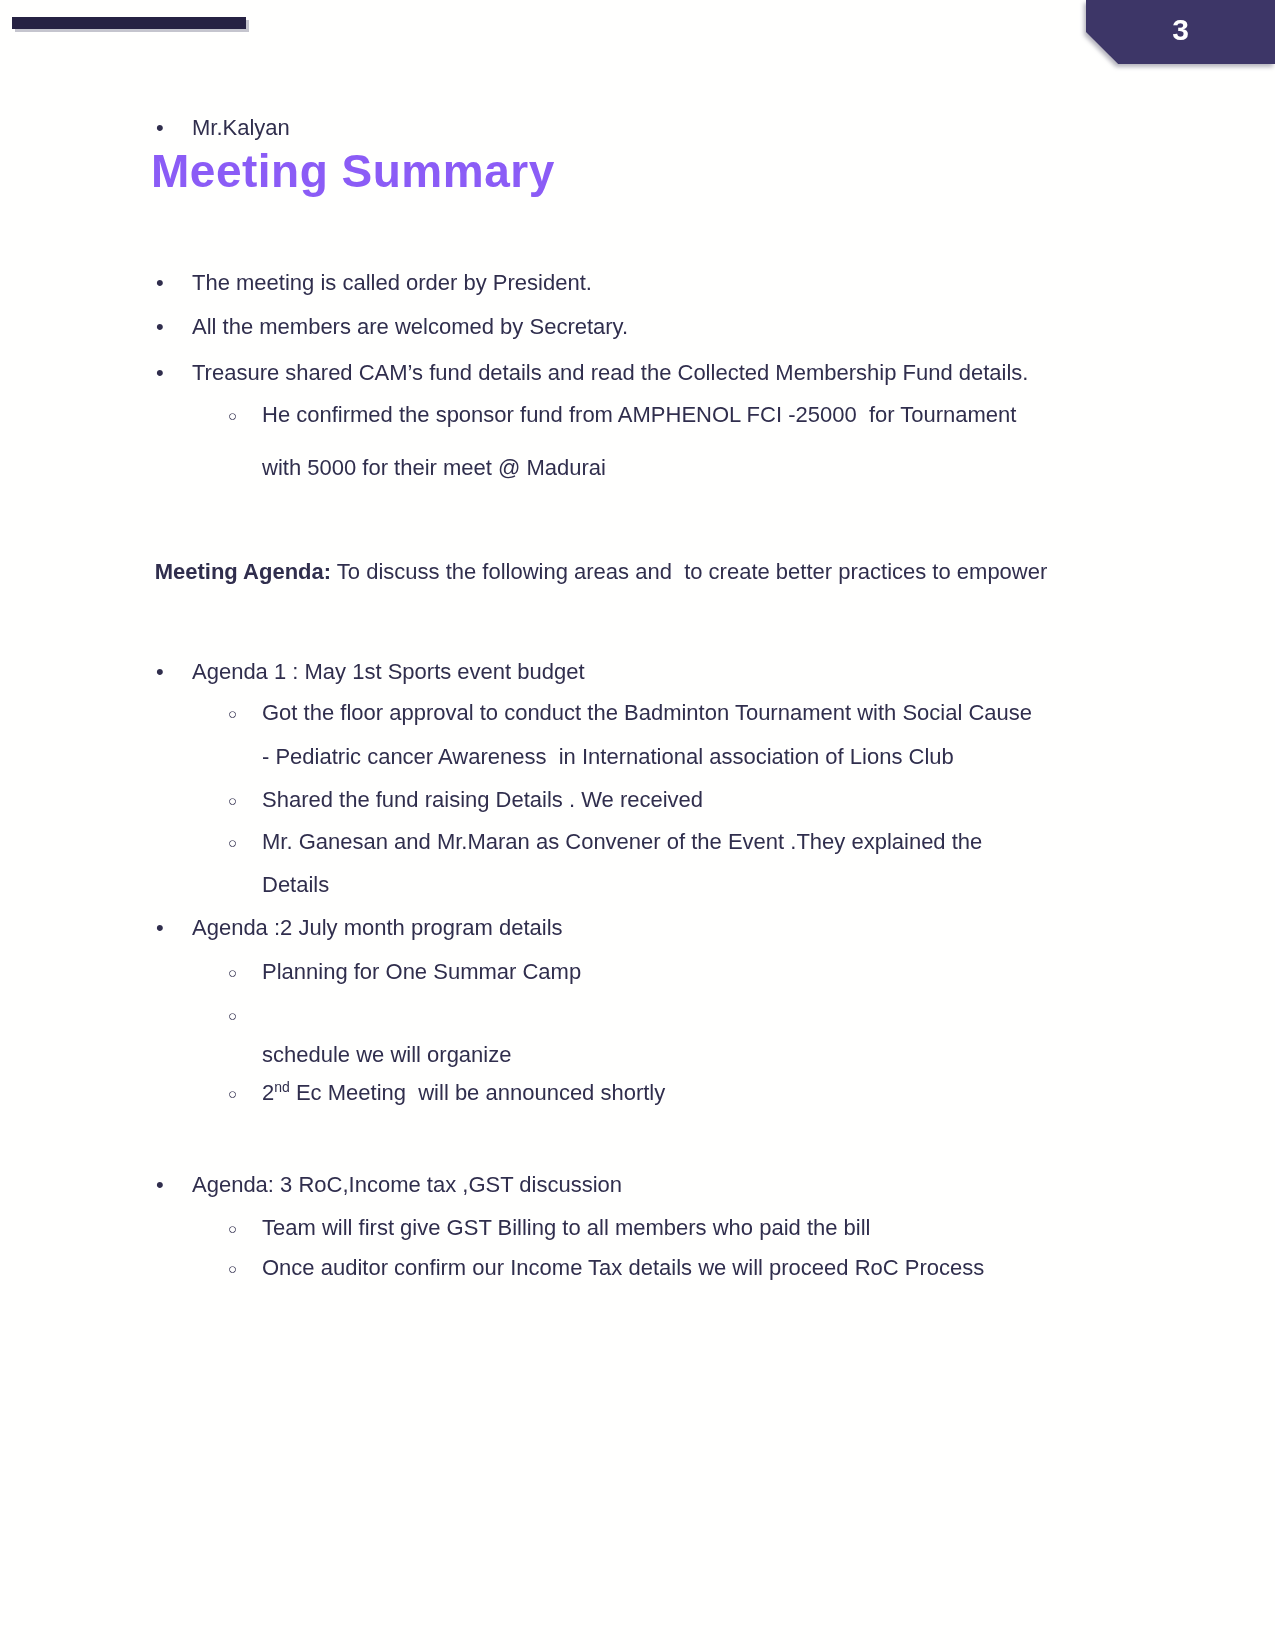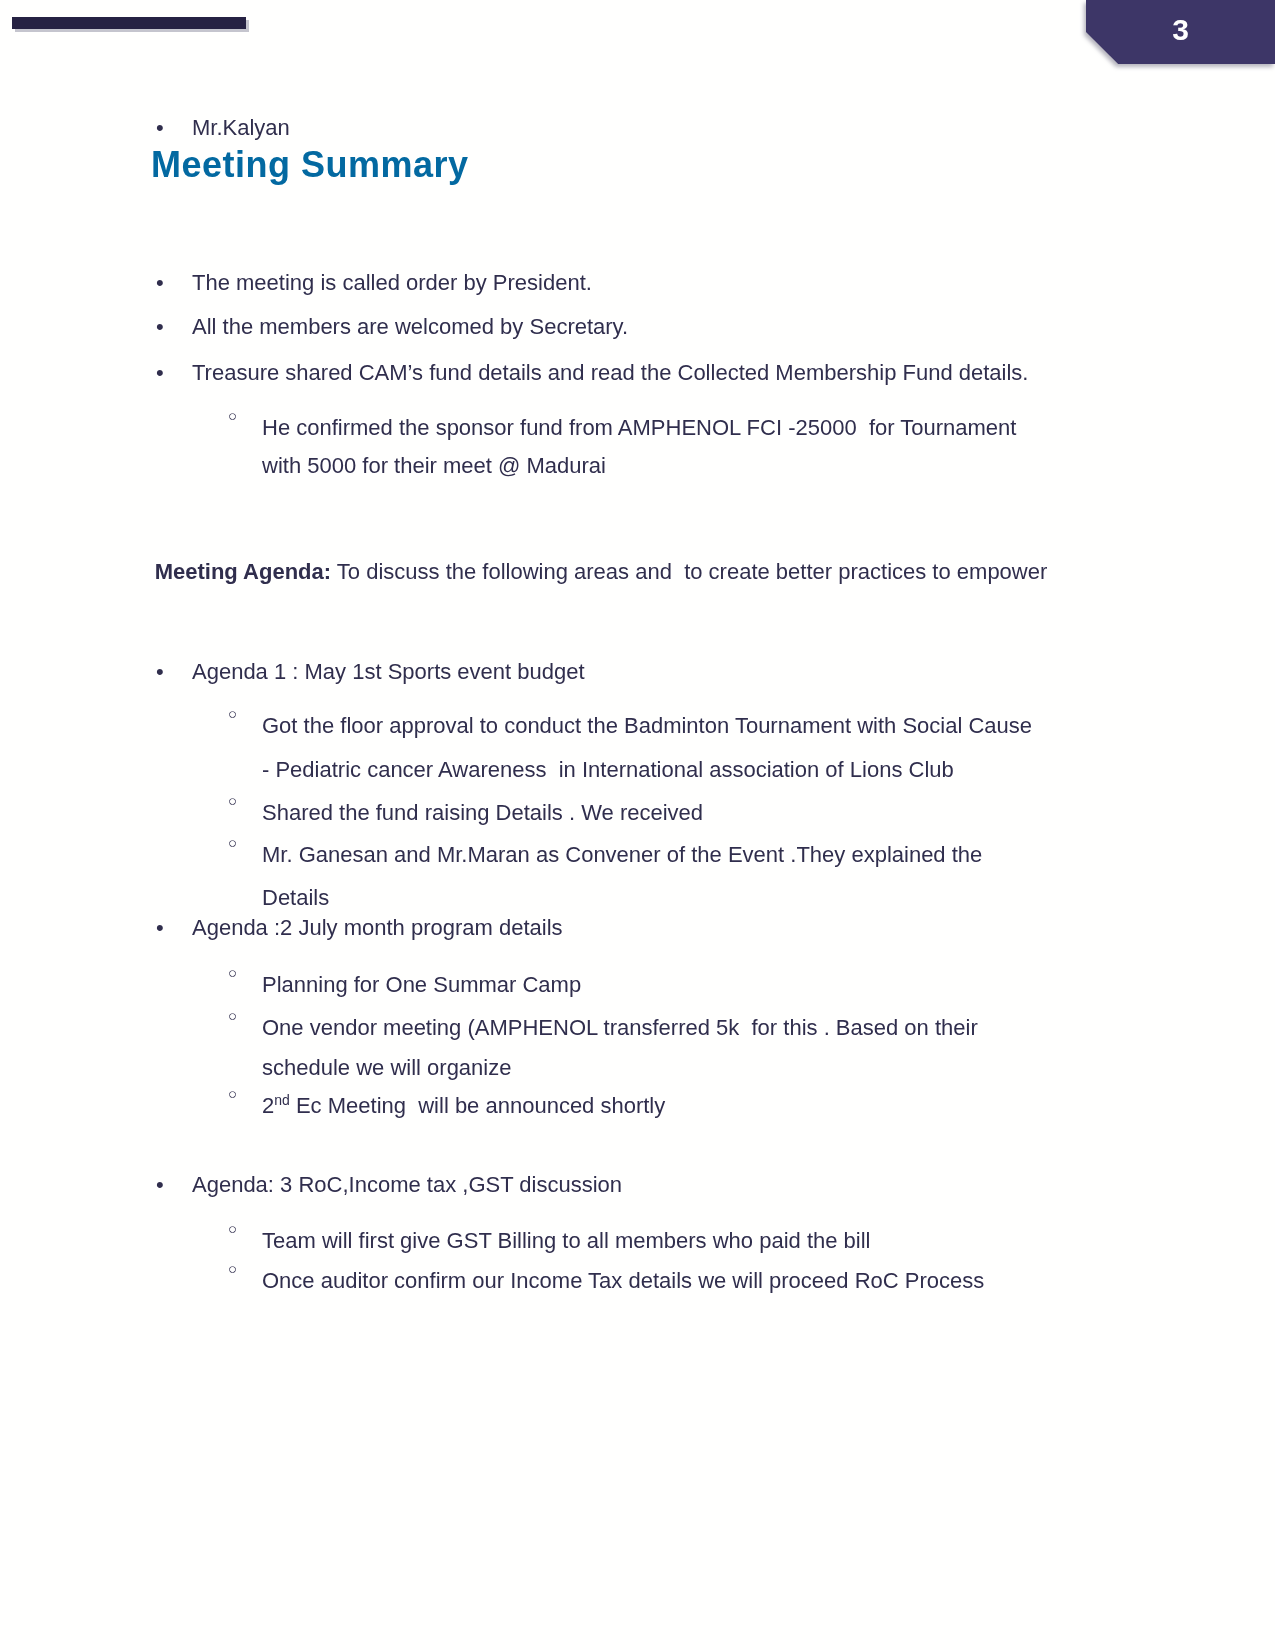--- a/index.html
+++ b/index.html
@@ -32,26 +32,26 @@
   #badge .num {
     color:#ffffff; font-weight:700; font-size:30px;
     transform:translateY(-2px);
   }
   
   .row { position:absolute; left:0; right:0; height:30px; line-height:30px; font-size:22px; }
   .row span { white-space:pre; }
   .b1 { position:absolute; left:156px; font-size:22px; }           
   .t1 { position:absolute; left:192px; }                            
   .b2 { position:absolute; left:228px; font-size:15px; top:1px; }   
-  .t2 { position:absolute; left:262px;margin-top:13px; }                            
+  .t2 { position:absolute; left:262px; }                            
   .p0 { position:absolute; left:118px; }                            
   .bold { font-weight:700; }
   #doc-title {
     position:absolute; left:151px; top:144px;
-    font-size:36px; font-weight:700; color:#0369a1;
+    font-size:46px; font-weight:700; color:#8b5cf6;
     letter-spacing:0.5px;
   }
   sup.ord { font-size:14px; vertical-align:super; line-height:0; }
 </style>
 </head>
 <body>
 
 <div id="page">
 
   <div id="accent-bar"></div>
@@ -78,21 +78,21 @@
     <span class="t1">All the members are welcomed by Secretary.</span>
   </div>
   <div class="row" style="top:358px">
     <span class="b1">•</span>
     <span class="t1">Treasure shared CAM’s fund details and read the Collected Membership Fund details.</span>
   </div>
   <div class="row" style="top:400px">
     <span class="b2">○</span>
     <span class="t2">He confirmed the sponsor fund from AMPHENOL FCI -25000  for Tournament</span>
   </div>
-  <div class="row" style="top:438px">
+  <div class="row" style="top:453px">
     <span class="t2">with 5000 for their meet @ Madurai</span>
   </div>
 
   <div class="row" style="top:527px">
     <span class="p0">
       <span class="bold">Meeting Agenda:</span><span> To discuss the following areas and  to create better practices to empower</span>
     </span>
   </div>
 
   <div class="row" style="top:657px">
@@ -121,21 +121,20 @@
   <div class="row" style="top:913px">
     <span class="b1">•</span>
     <span class="t1">Agenda :2 July month program details</span>
   </div>
   <div class="row" style="top:957px">
     <span class="b2">○</span>
     <span class="t2">Planning for One Summar Camp</span>
   </div>
   <div class="row" style="top:1000px">
     <span class="b2">○</span>
-    <span class="t2">One vendor meeting (AMPHENOL transferred 5k  for this . Based on their</span>
   </div>
   <div class="row" style="top:1040px">
     <span class="t2">schedule we will organize</span>
   </div>
   <div class="row" style="top:1078px">
     <span class="b2">○</span>
     <span class="t2"><span>2</span><sup class="ord">nd</sup><span> Ec Meeting  will be announced shortly</span></span>
   </div>
 
   <div class="row" style="top:1170px">

